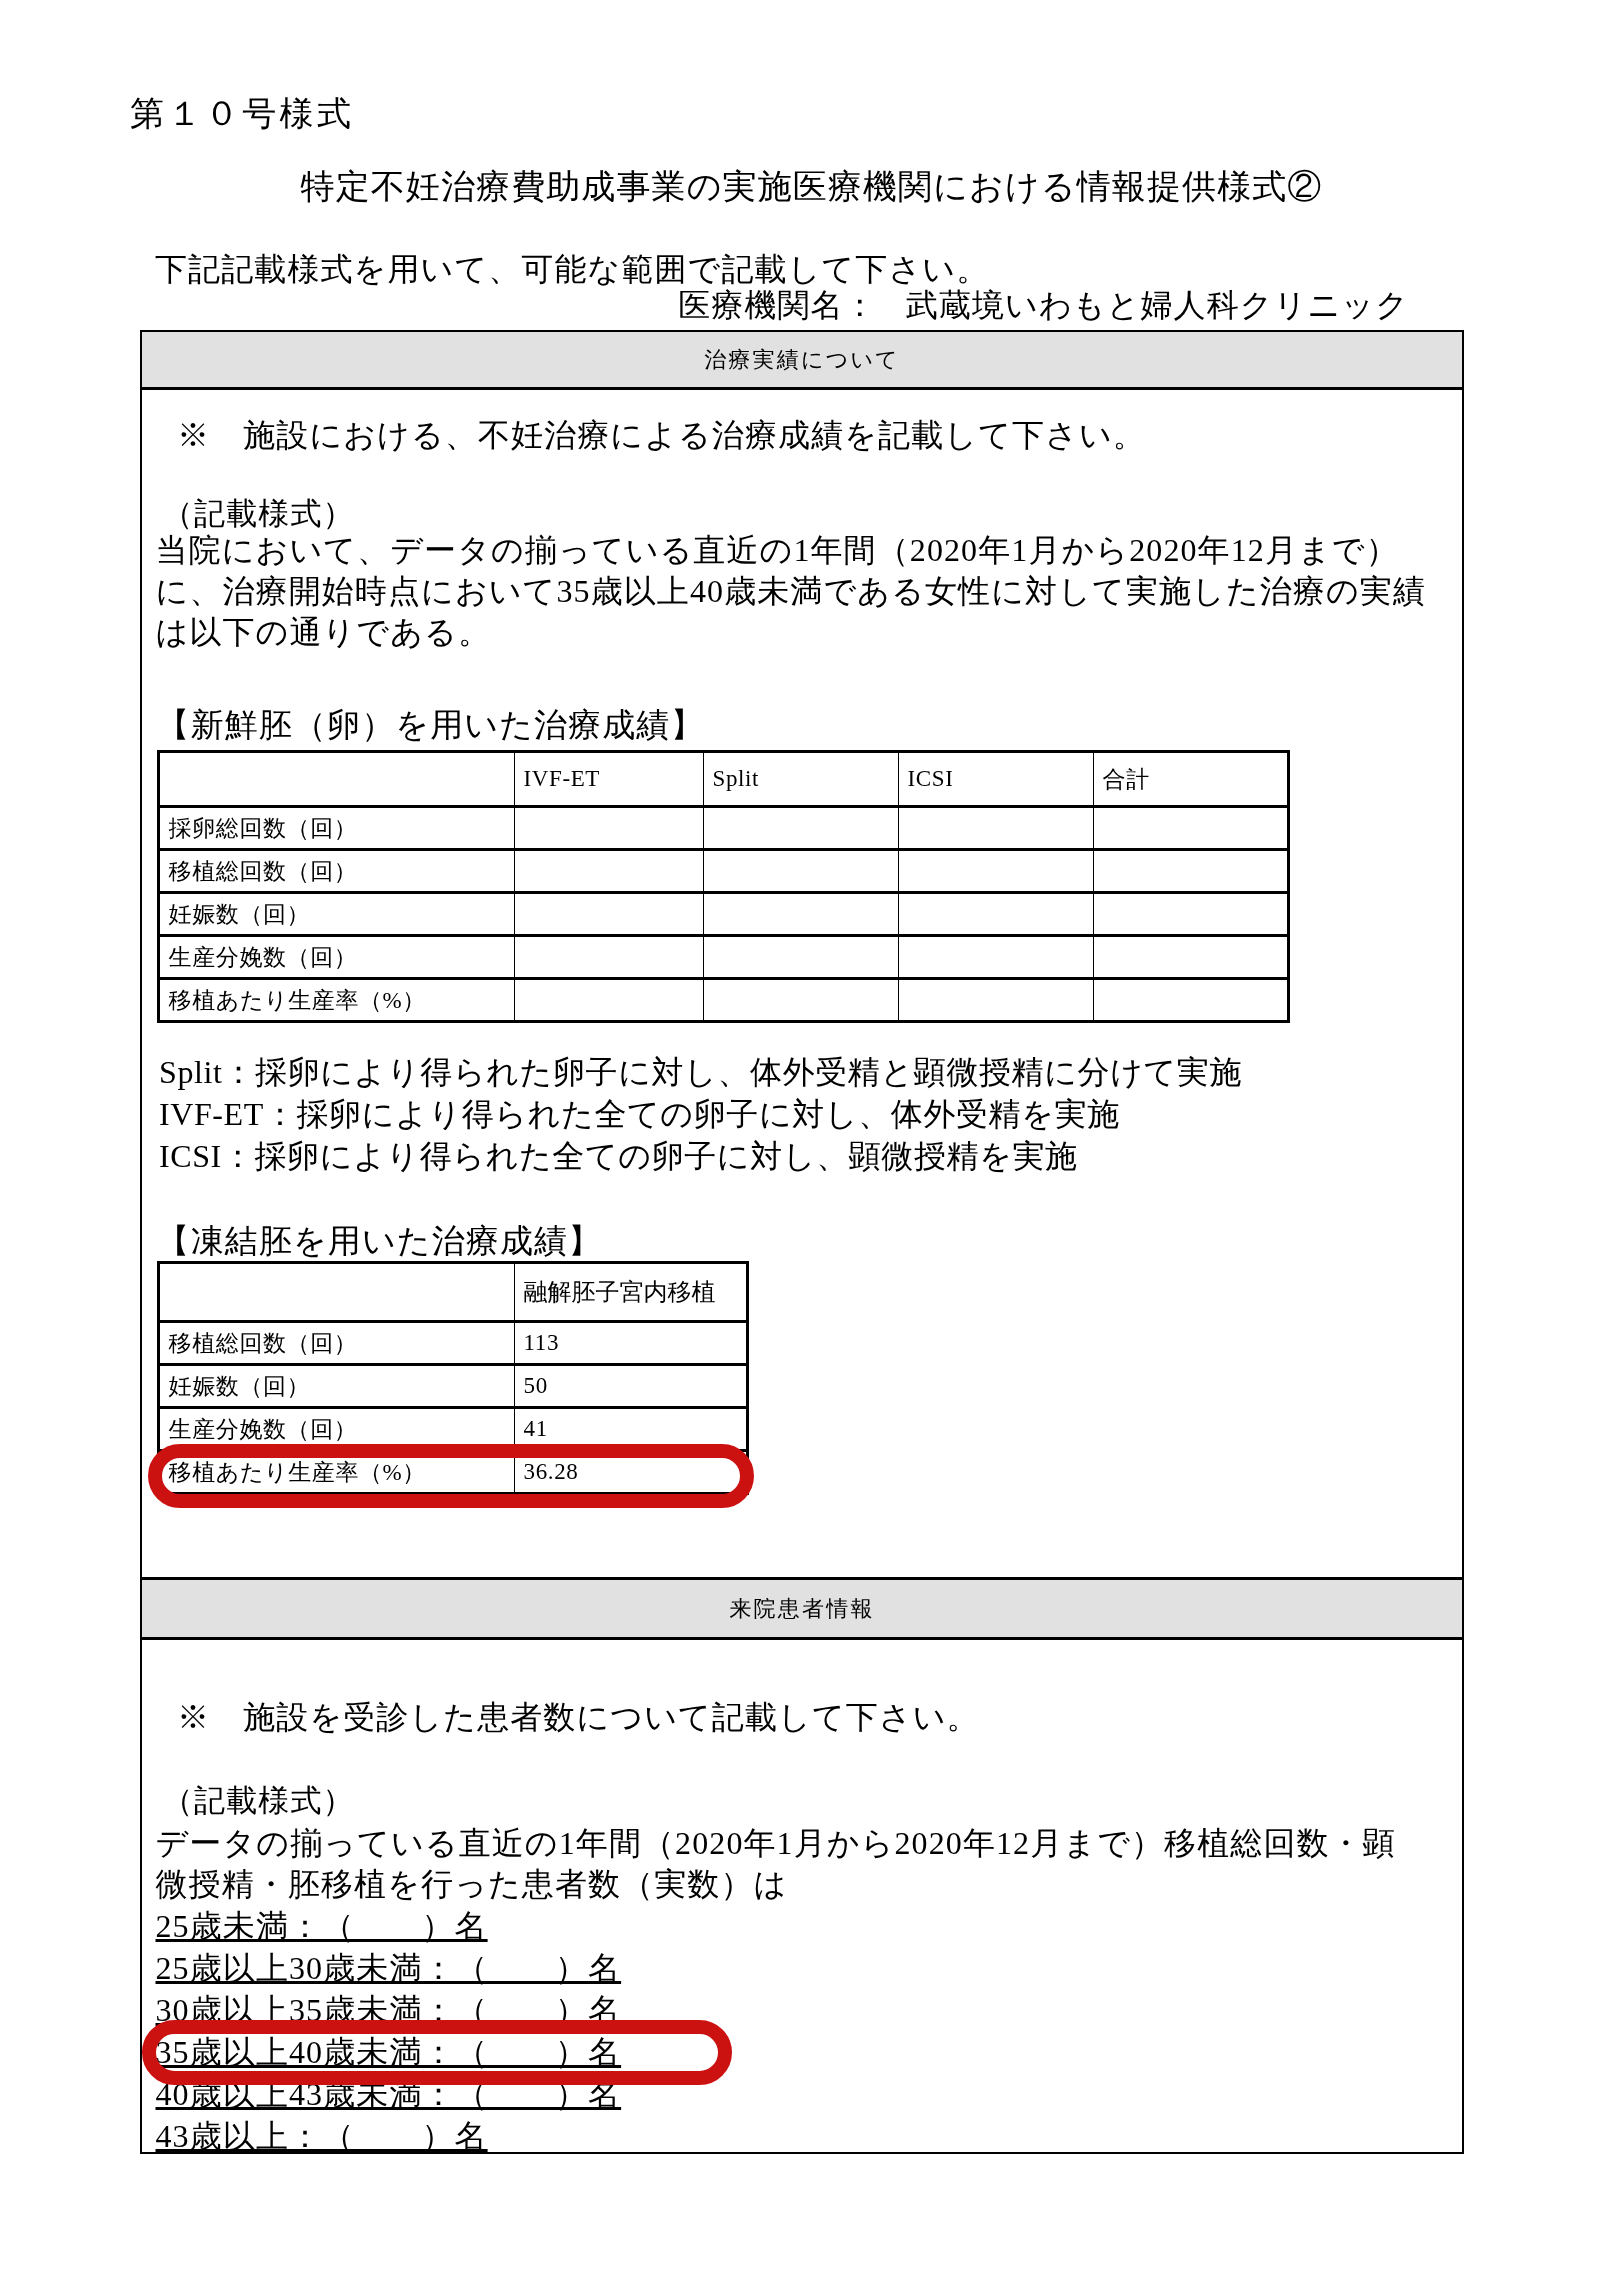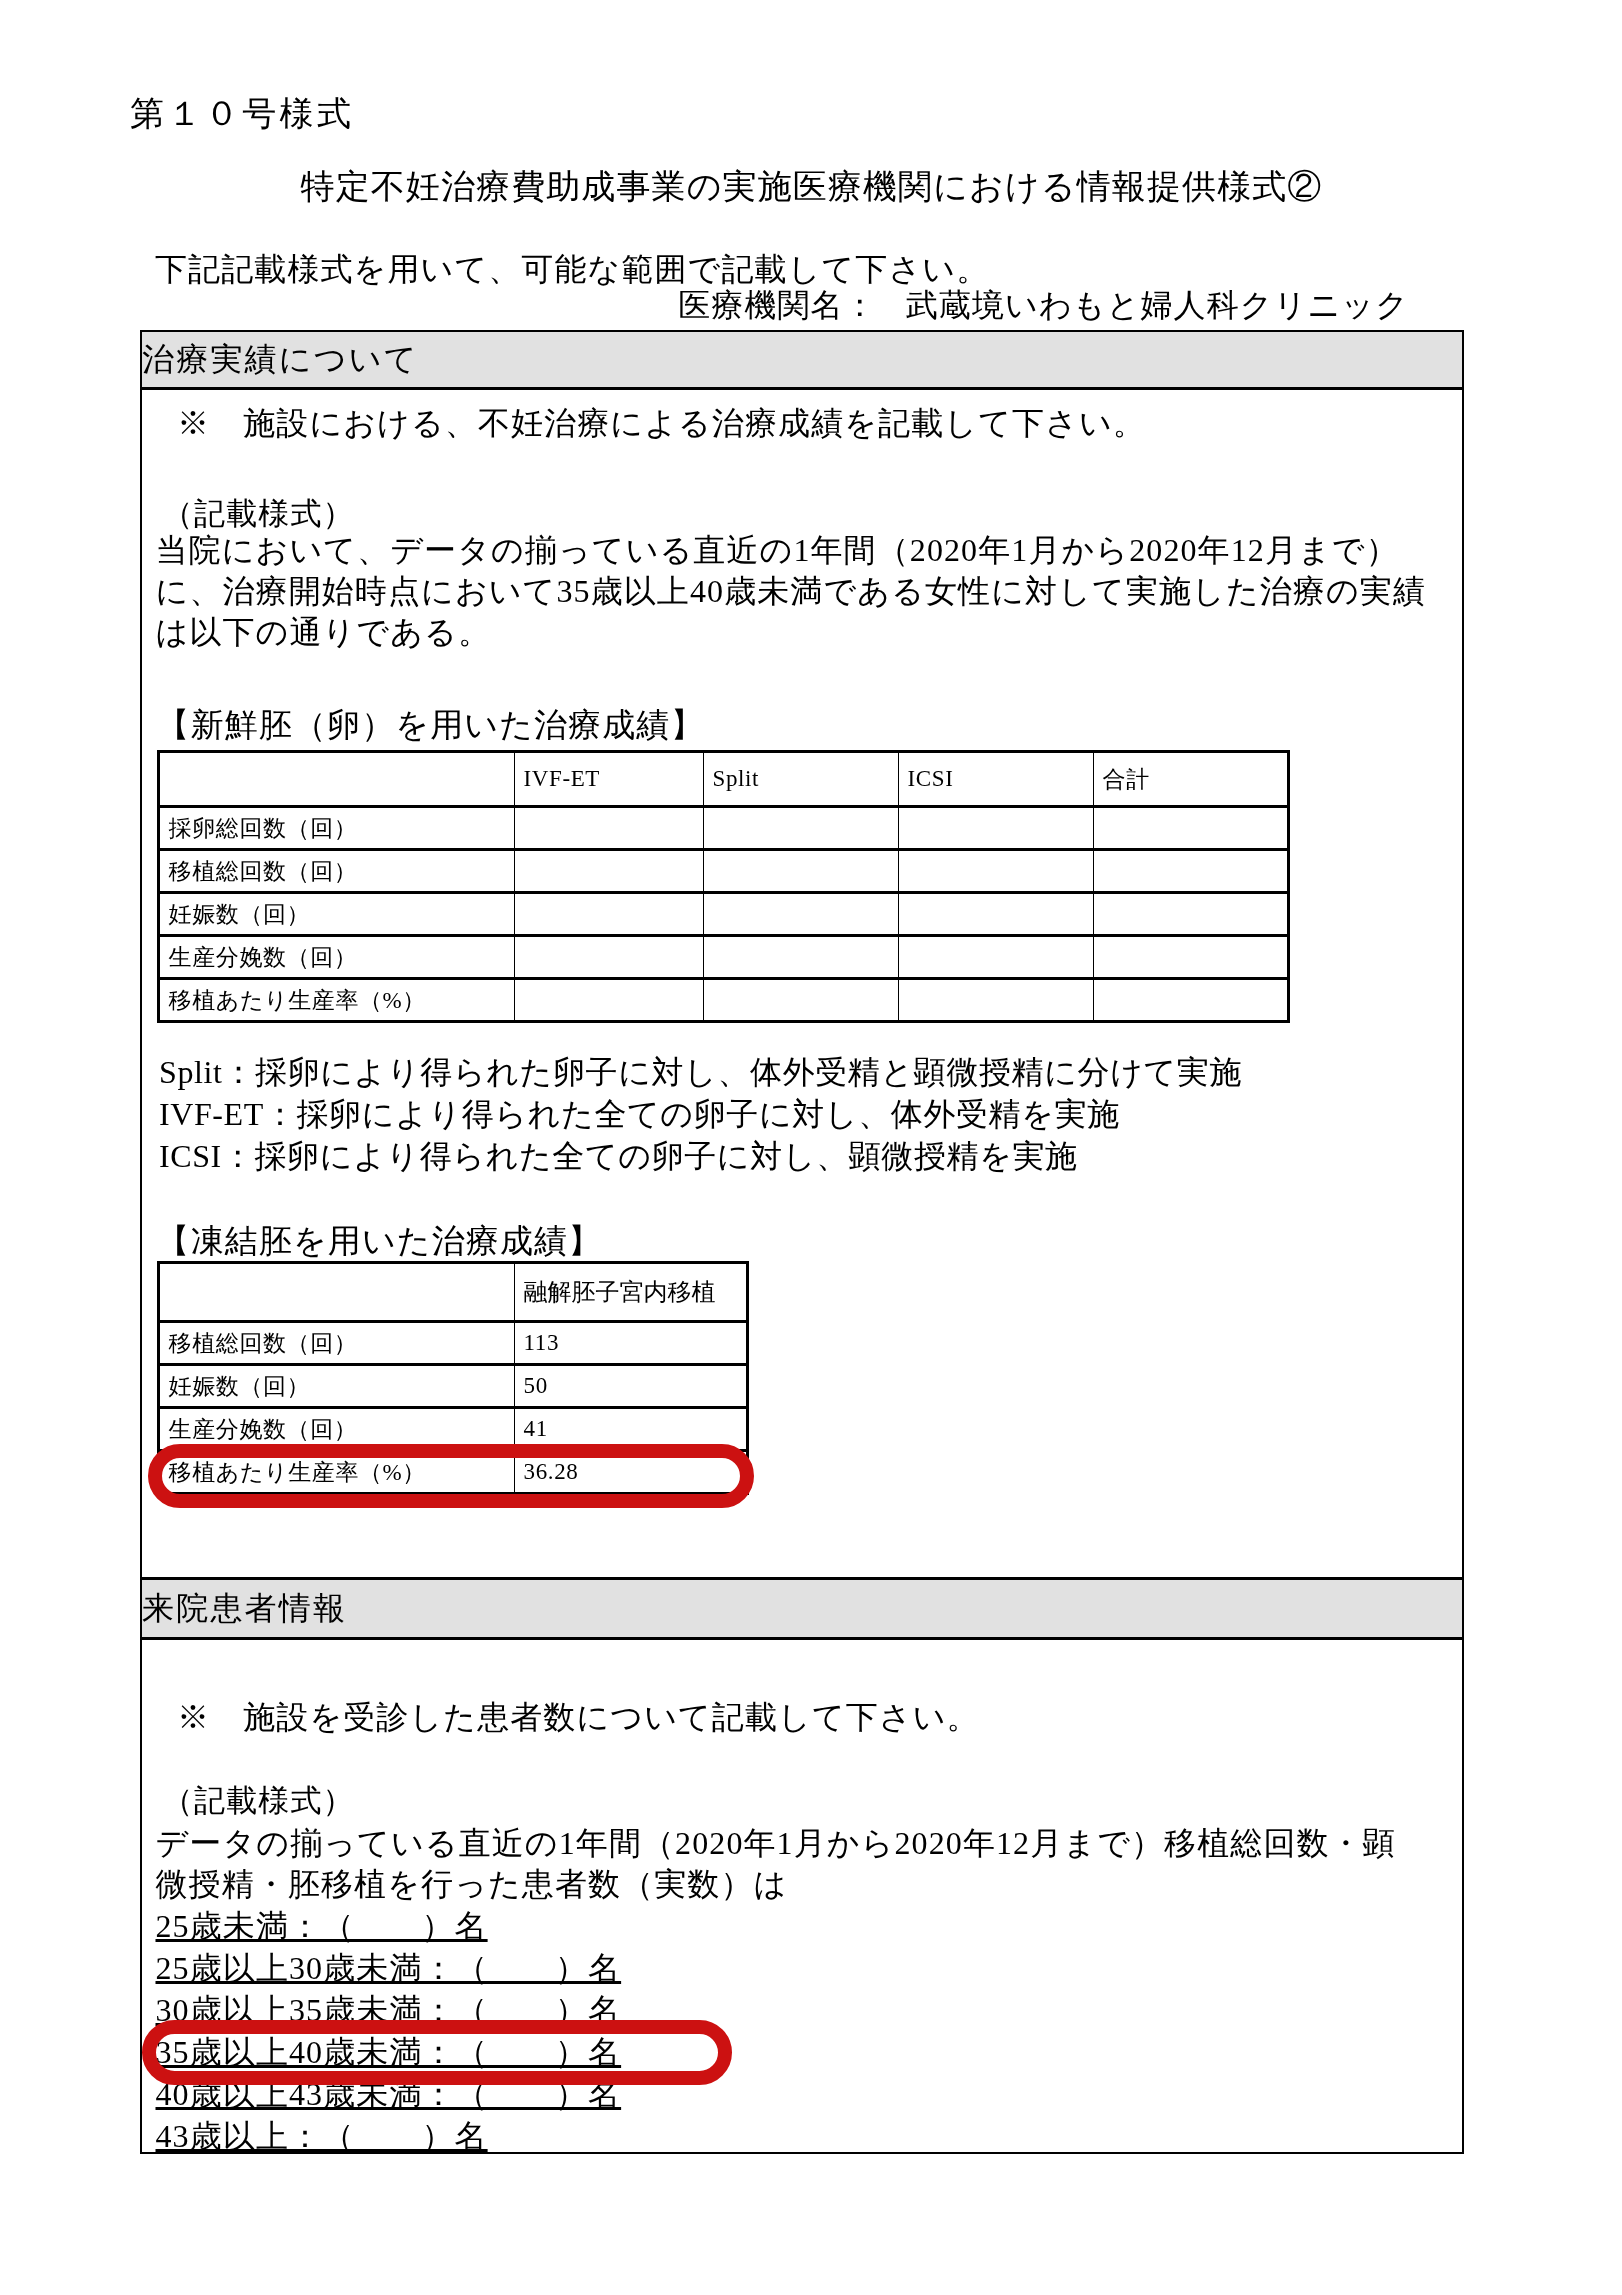--- a/index.html
+++ b/index.html
@@ -28,22 +28,22 @@
   }
   .clinic-name { margin-left:29px; }
 
   .main-box {
     position:absolute; left:140px; top:330px; width:1324px;
     border:2.8px solid var(--ink); background:#fff;
   }
   .sec-header {
     height:58px; background:var(--bar-gray);
     border-bottom:3.4px solid var(--ink);
-    display:flex; align-items:center; 
-    font-size:32px; letter-spacing:2.2px;
+    display:flex; align-items:center; justify-content:center;
+    font-size:22px; letter-spacing:2.2px;
   }
   .sec-header.second { height:63px; border-top:3.4px solid var(--ink); }
   .content { position:relative; background:#fff; }
   #content1 { height:1187px; }
   #content2 { height:512px; }
 
   .note  { font-size:32px; }
   .fmt   { font-size:31px; }
   .para  { position:absolute; font-size:32px; line-height:41px; letter-spacing:1.1px; white-space:nowrap; }
   .tbl-title { font-size:33px; letter-spacing:1.1px; }
@@ -90,21 +90,21 @@
   </div>
 
   <div class="main-box">
 
     <div class="sec-header">
       <span>治療実績について</span>
     </div>
 
     <div class="content" id="content1">
 
-      <div class="txt note" style="left:35px; top:12px;font-family:Liberation Mono, monospace;">※　施設における、不妊治療による治療成績を記載して下さい。</div>
+      <div class="txt note" style="left:35px; top:24px;font-family:Liberation Mono, monospace;">※　施設における、不妊治療による治療成績を記載して下さい。</div>
       <div class="txt fmt" style="left:20px; top:103px;">（記載様式）</div>
 
       <div class="para" style="left:13.5px; top:140px;">
         <div>当院において、データの揃っている直近の1年間（2020年1月から2020年12月まで）</div>
         <div>に、治療開始時点において35歳以上40歳未満である女性に対して実施した治療の実績</div>
         <div>は以下の通りである。</div>
       </div>
 
       <div class="txt tbl-title" style="left:14.6px; top:313px;">【新鮮胚（卵）を用いた治療成績】</div>
 

